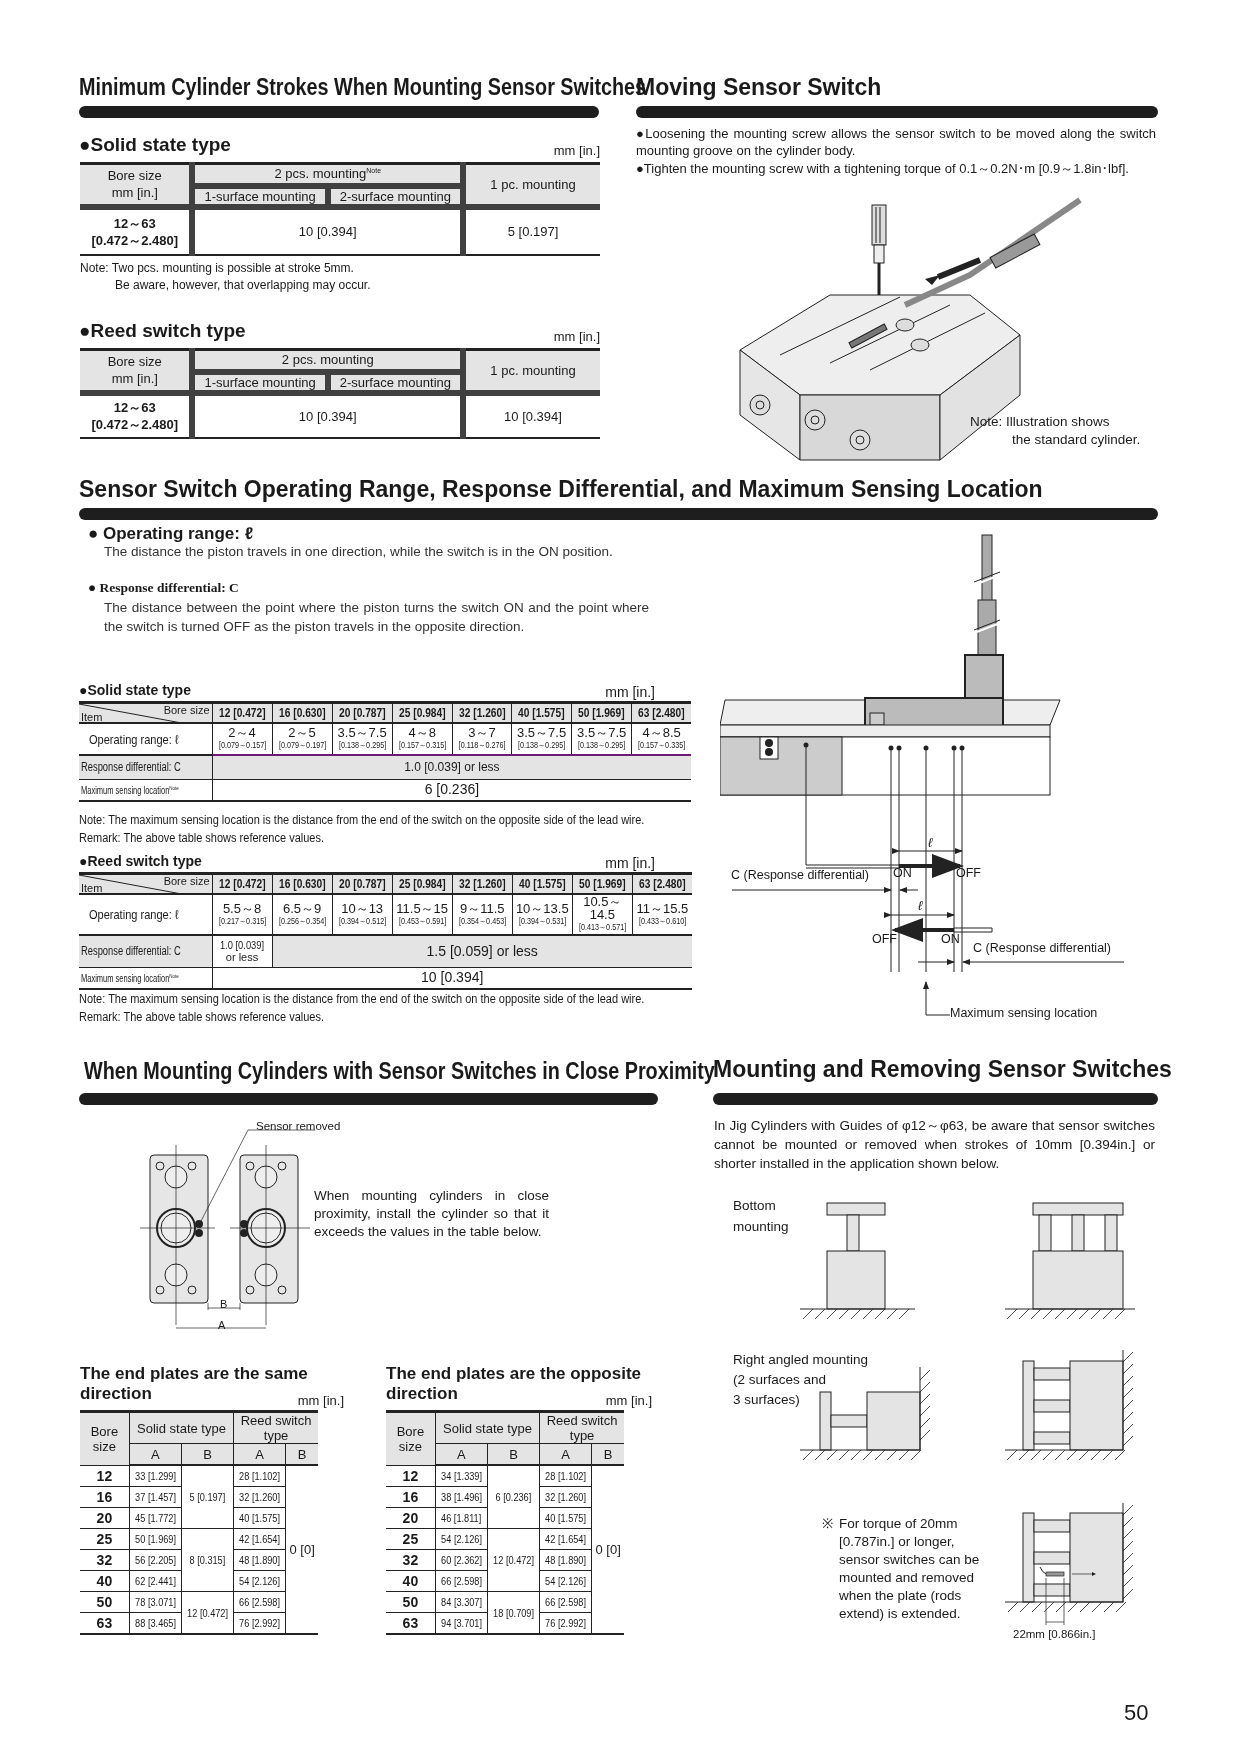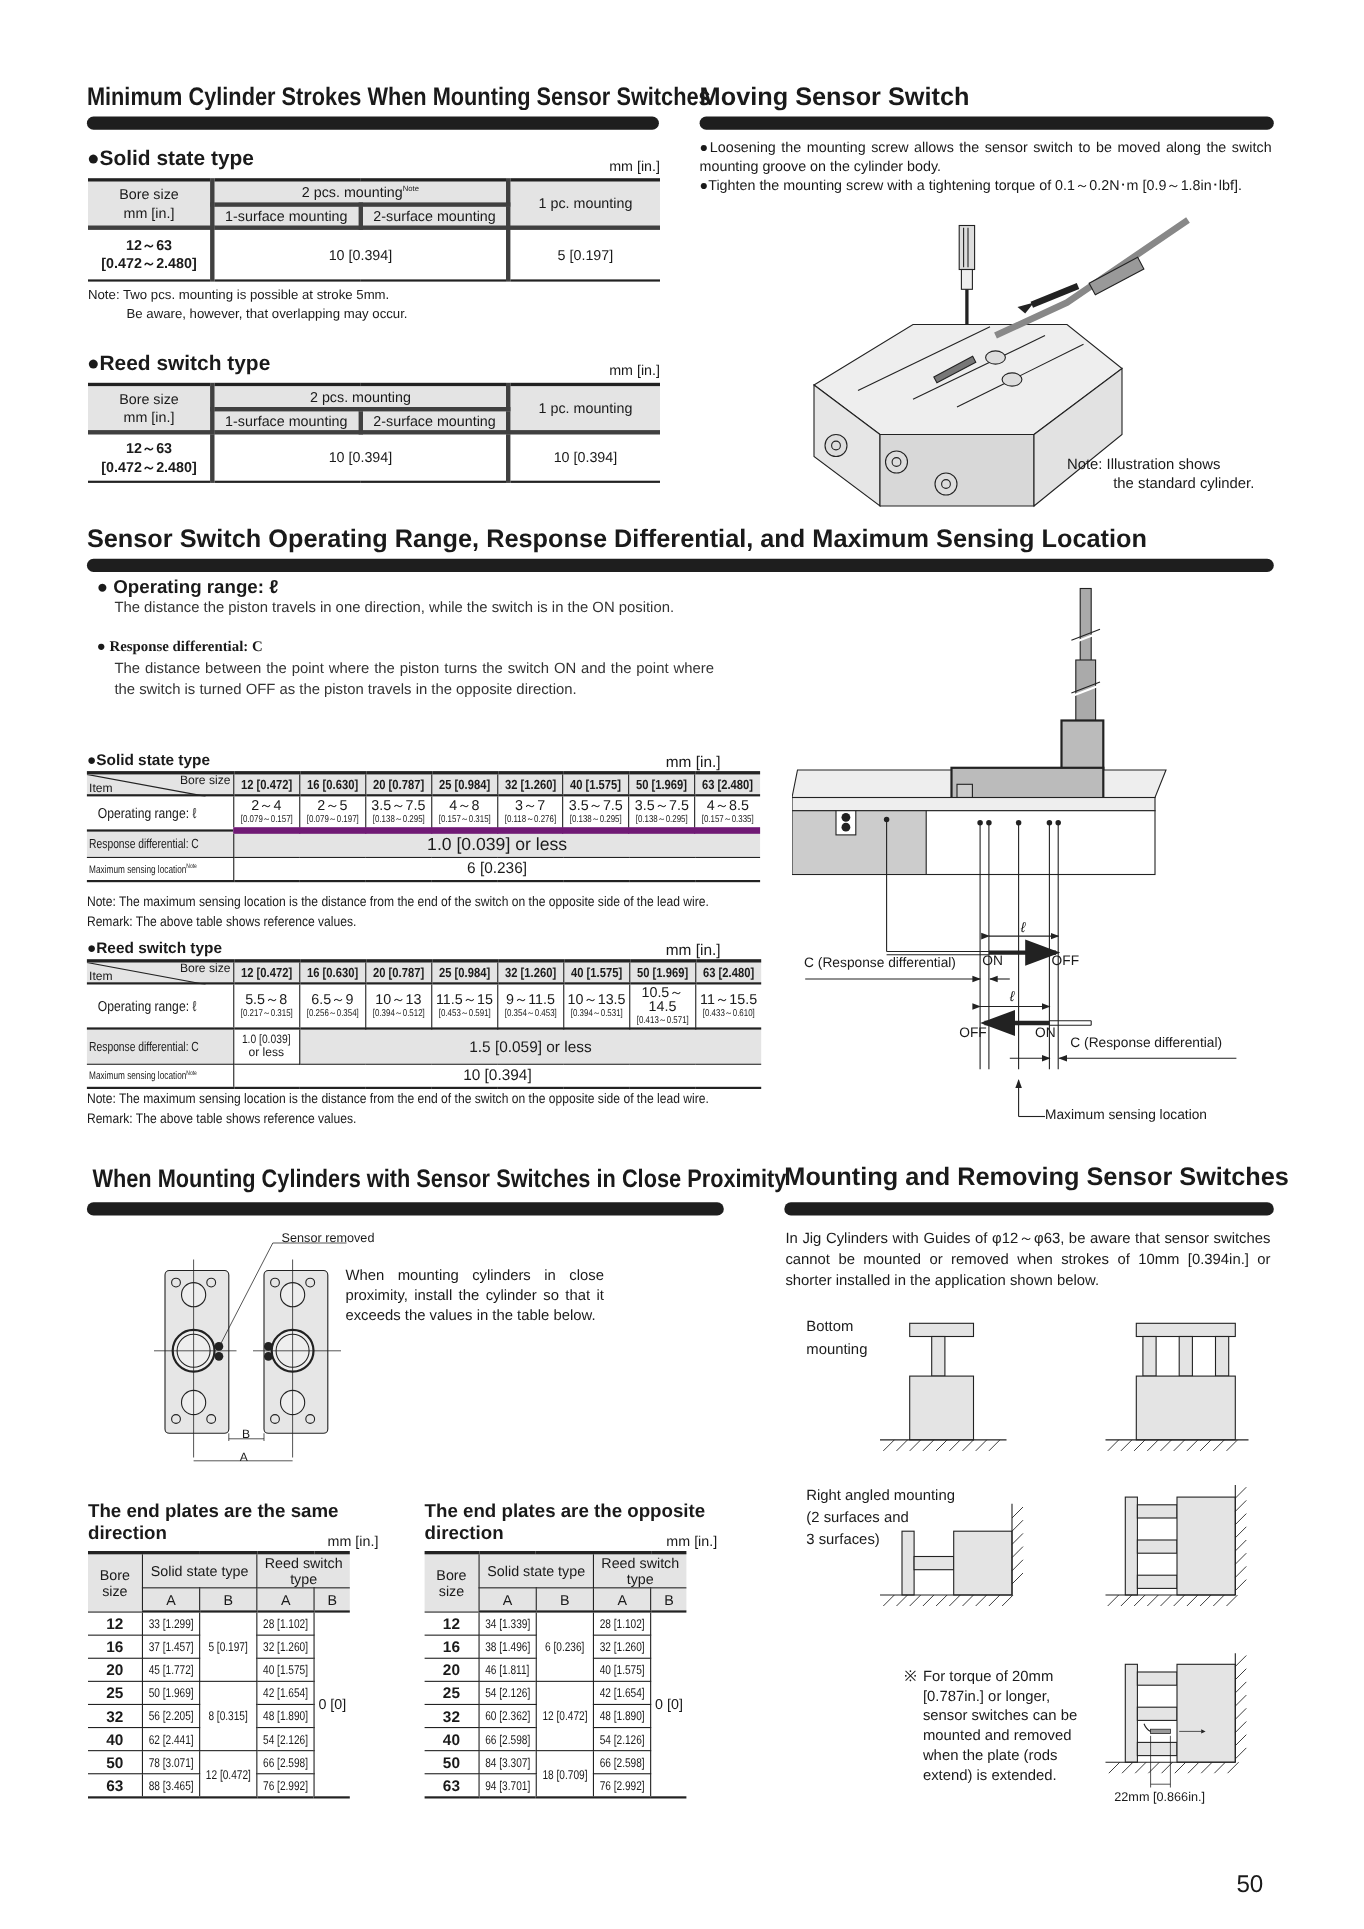--- a/index.html
+++ b/index.html
@@ -9,21 +9,21 @@
   .sec-title.narrow{font-family:"Liberation Sans",sans-serif;transform:scaleX(0.86);transform-origin:left center;font-size:23px;}
   .bar{height:12px;background:#1e1e1e;border-radius:6px;}
   .sub-title{font-weight:bold;font-size:19px;white-space:nowrap;}
   .unit{font-size:13px;white-space:nowrap;text-align:right;}
   .note{font-size:12px;line-height:17px;white-space:nowrap;}
   .note.cond{transform:scaleX(0.88);transform-origin:left center;font-size:12.5px;}
   table{border-collapse:collapse;}
   td,th{font-weight:normal;}
   
   .ms{width:520px;font-size:13px;}
-  .ms td{border:4px solid #404040;text-align:center;padding:0 2px;}
+  .ms td{border:6px solid #404040;text-align:center;padding:0 2px;}
   .ms tr.h td{background:#e4e4e4;}
   .ms .tb{border-top:3px solid #222;}
   .ms .bb{border-bottom:2px solid #222;}
   .ms td.first{border-left:none;}
   .ms td.last{border-right:none;}
   .ms .bold{font-weight:bold;}
   
   .op{width:586px;font-size:12px;}
   .op td{border:1px solid #222;text-align:center;padding:0;line-height:13px;}
   .op td.first{border-left:none;}
@@ -203,21 +203,21 @@
           <span class="big">3.5～7.5</span>
           <span class="sm">[0.138～0.295]</span>
         </td>
     <td class="last">
           <span class="big">4～8.5</span>
           <span class="sm">[0.157～0.335]</span>
         </td>
   </tr>
   <tr class="gray" style="height:24px;">
     <td class="first item" style="border-top:2px solid #222;"><span class="cnd" style="font-size:12px;transform:scaleX(0.78);transform-origin:left;">Response differential: C</span></td>
-    <td class="last" colspan="8" style="border-top:6px solid #701a75;font-size:16px;">1.0 [0.039] or less</td>
+    <td class="last" colspan="8" style="border-top:2px solid #701a75;font-size:12px;">1.0 [0.039] or less</td>
   </tr>
   <tr class="last" style="height:22px;">
     <td class="first item"><span class="cnd" style="font-size:10px;transform:scaleX(0.75);transform-origin:left;"><span>Maximum sensing location</span><sup style="font-size:6px;">Note</sup></span></td>
     <td class="last" colspan="8" style="font-size:14px;">6 [0.236]</td>
   </tr>
 </tbody>
   </table>
 <div class="abs note cond" style="left:79px;top:812px;">Note: The maximum sensing location is the distance from the end of the switch on the opposite side of the lead wire.</div>
 <div class="abs note cond" style="left:79px;top:830px;">Remark: The above table shows reference values.</div>
 
@@ -400,21 +400,21 @@
   <line x1="108" y1="15" x2="175" y2="15" stroke="#222" stroke-width="0.7"></line>
 
   <line x1="68" y1="188" x2="68" y2="195" stroke="#222" stroke-width="0.7"></line>
   <line x1="100" y1="188" x2="100" y2="195" stroke="#222" stroke-width="0.7"></line>
   <line x1="68" y1="193" x2="100" y2="193" stroke="#222" stroke-width="0.7"></line>
   <line x1="36" y1="213" x2="126" y2="213" stroke="#222" stroke-width="0.7"></line>
 </svg>
 <div class="abs" style="left:256px;top:1120px;font-size:11.5px;">Sensor removed</div>
 <div class="abs" style="left:220px;top:1298px;font-size:11px;">B</div>
 <div class="abs" style="left:218px;top:1319px;font-size:11px;">A</div>
-<div class="abs" style="left:314px;top:1151px;width:235px;font-size:13.5px;line-height:18px;text-align:justify;">When mounting cylinders in close proximity, install the cylinder so that it exceeds the values in the table below.</div>
+<div class="abs" style="left:314px;top:1187px;width:235px;font-size:13.5px;line-height:18px;text-align:justify;">When mounting cylinders in close proximity, install the cylinder so that it exceeds the values in the table below.</div>
 
 <div class="abs" style="left:80px;top:1364px;font-size:17px;font-weight:bold;line-height:20px;">
   <div>The end plates are the same</div>
   <div>direction</div>
 </div>
 <div class="abs unit" style="left:280px;top:1393px;width:64px;">mm [in.]</div>
 <table class="abs px" style="left:80px;top:1410px;">
     <tbody>
       <tr class="h h1">
         <td class="first" rowspan="2" style="width:64px;font-weight:normal;font-size:13px;">Bore size</td>

